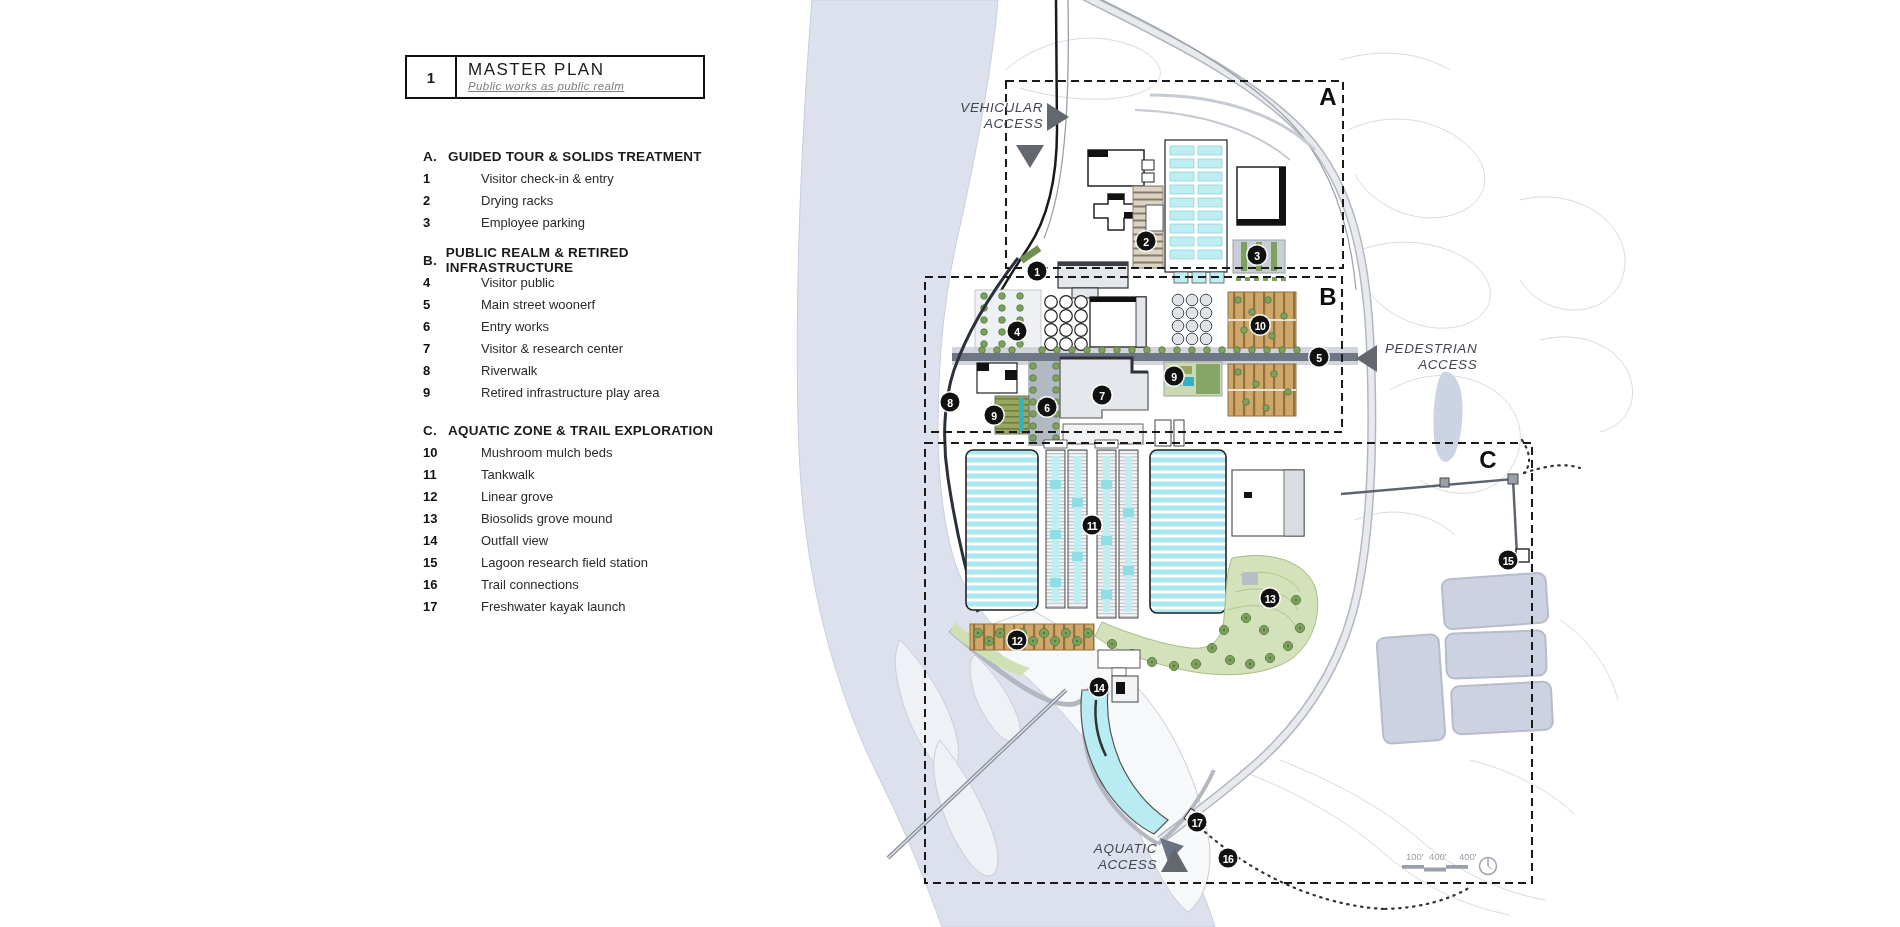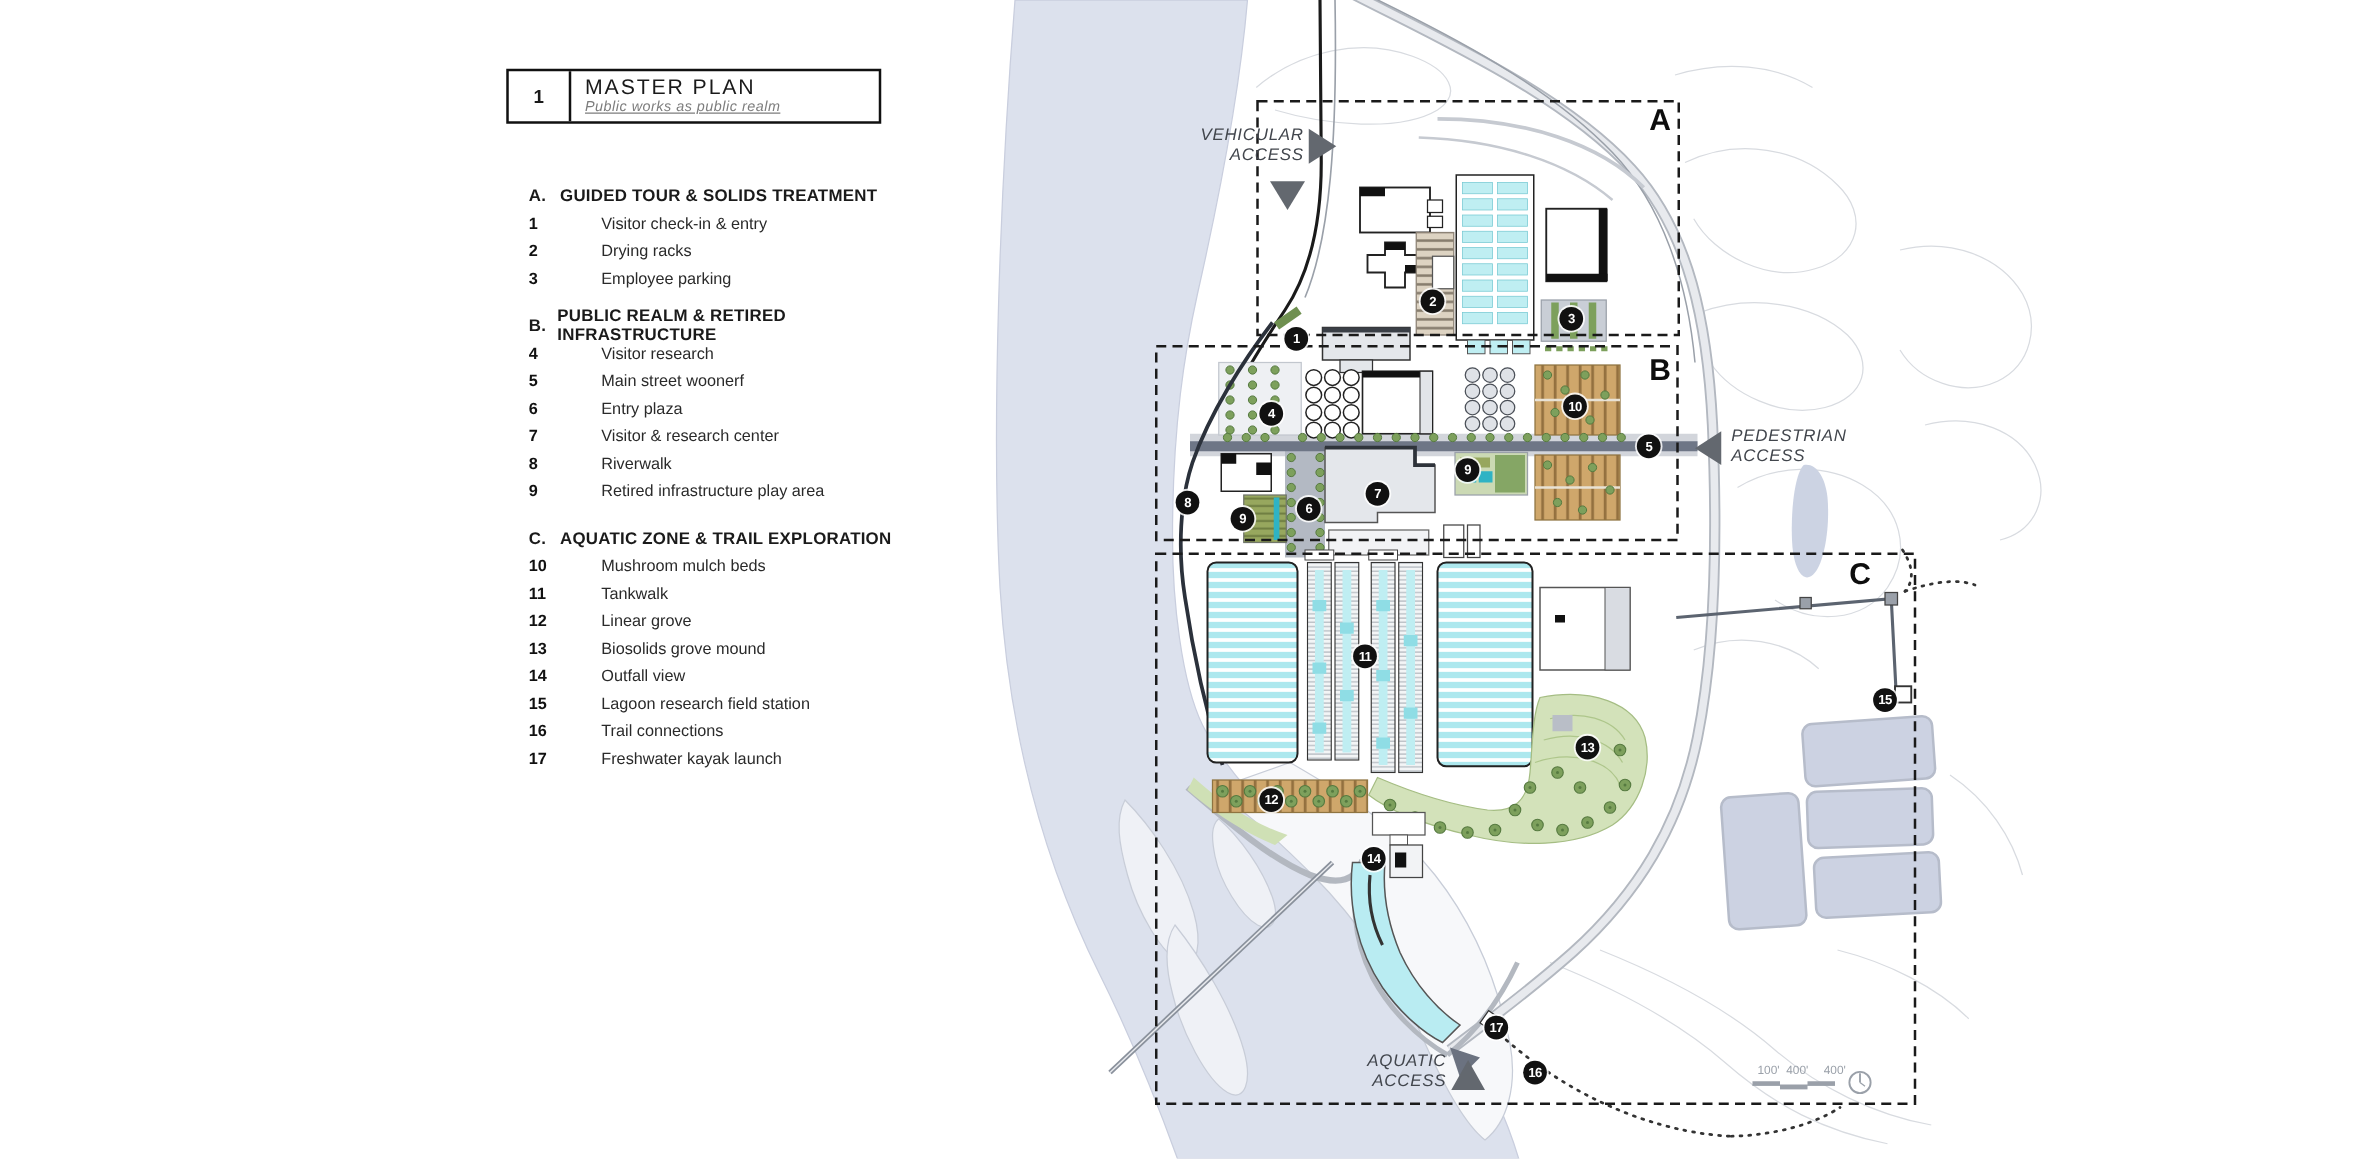--- a/index.html
+++ b/index.html
@@ -19,21 +19,21 @@
   
   .legend{position:absolute;left:423px;top:145px;width:310px;}
   .l-sec{margin-bottom:16px;}
   .l-head{display:flex;align-items:center;height:22px;font-weight:bold;font-size:13.5px;letter-spacing:.2px;}
   .l-head .ltr{width:25px;}
   .l-item{display:flex;align-items:center;height:22px;font-size:13px;color:#2a2a2a;}
   .l-item .num{width:58px;font-weight:bold;color:#111;}
 
   
   .zone-letter{position:absolute;transform:translate(-50%,-50%);font-weight:bold;font-size:24px;color:#0d0d0d;}
-  .access{position:absolute;font-style:italic;font-size:13.5px;line-height:16px;color:#42464d;letter-spacing:.6px;}
+  .access{position:absolute;font-style:italic;font-size:13.5px;line-height:16px;color:#42464d;letter-spacing:.6px;text-align:right;}
   .access.right{text-align:right;}
 
   
   .marker{position:absolute;width:19px;height:19px;border-radius:50%;background:#111;color:#fff;
           font-size:10.5px;font-weight:bold;display:flex;align-items:center;justify-content:center;
           transform:translate(-50%,-50%);letter-spacing:-.5px;box-shadow:0 0 0 1.5px rgba(255,255,255,.85);}
 
   
   .scale-labels{position:absolute;left:1402px;top:851px;width:90px;font-size:9.5px;color:#9aa0a9;}
   .scale-labels span{position:absolute;top:0;}
@@ -468,29 +468,29 @@
           <span>Employee parking</span>
         </div>
       </div>
       <div class="l-sec">
         <div class="l-head">
           <span class="ltr">B.</span>
           <span>PUBLIC REALM &amp; RETIRED INFRASTRUCTURE</span>
         </div>
         <div class="l-item">
           <span class="num">4</span>
-          <span>Visitor research</span>
+          <span>Visitor public</span>
         </div>
         <div class="l-item">
           <span class="num">5</span>
           <span>Main street woonerf</span>
         </div>
         <div class="l-item">
           <span class="num">6</span>
-          <span>Entry plaza</span>
+          <span>Entry works</span>
         </div>
         <div class="l-item">
           <span class="num">7</span>
           <span>Visitor &amp; research center</span>
         </div>
         <div class="l-item">
           <span class="num">8</span>
           <span>Riverwalk</span>
         </div>
         <div class="l-item">

